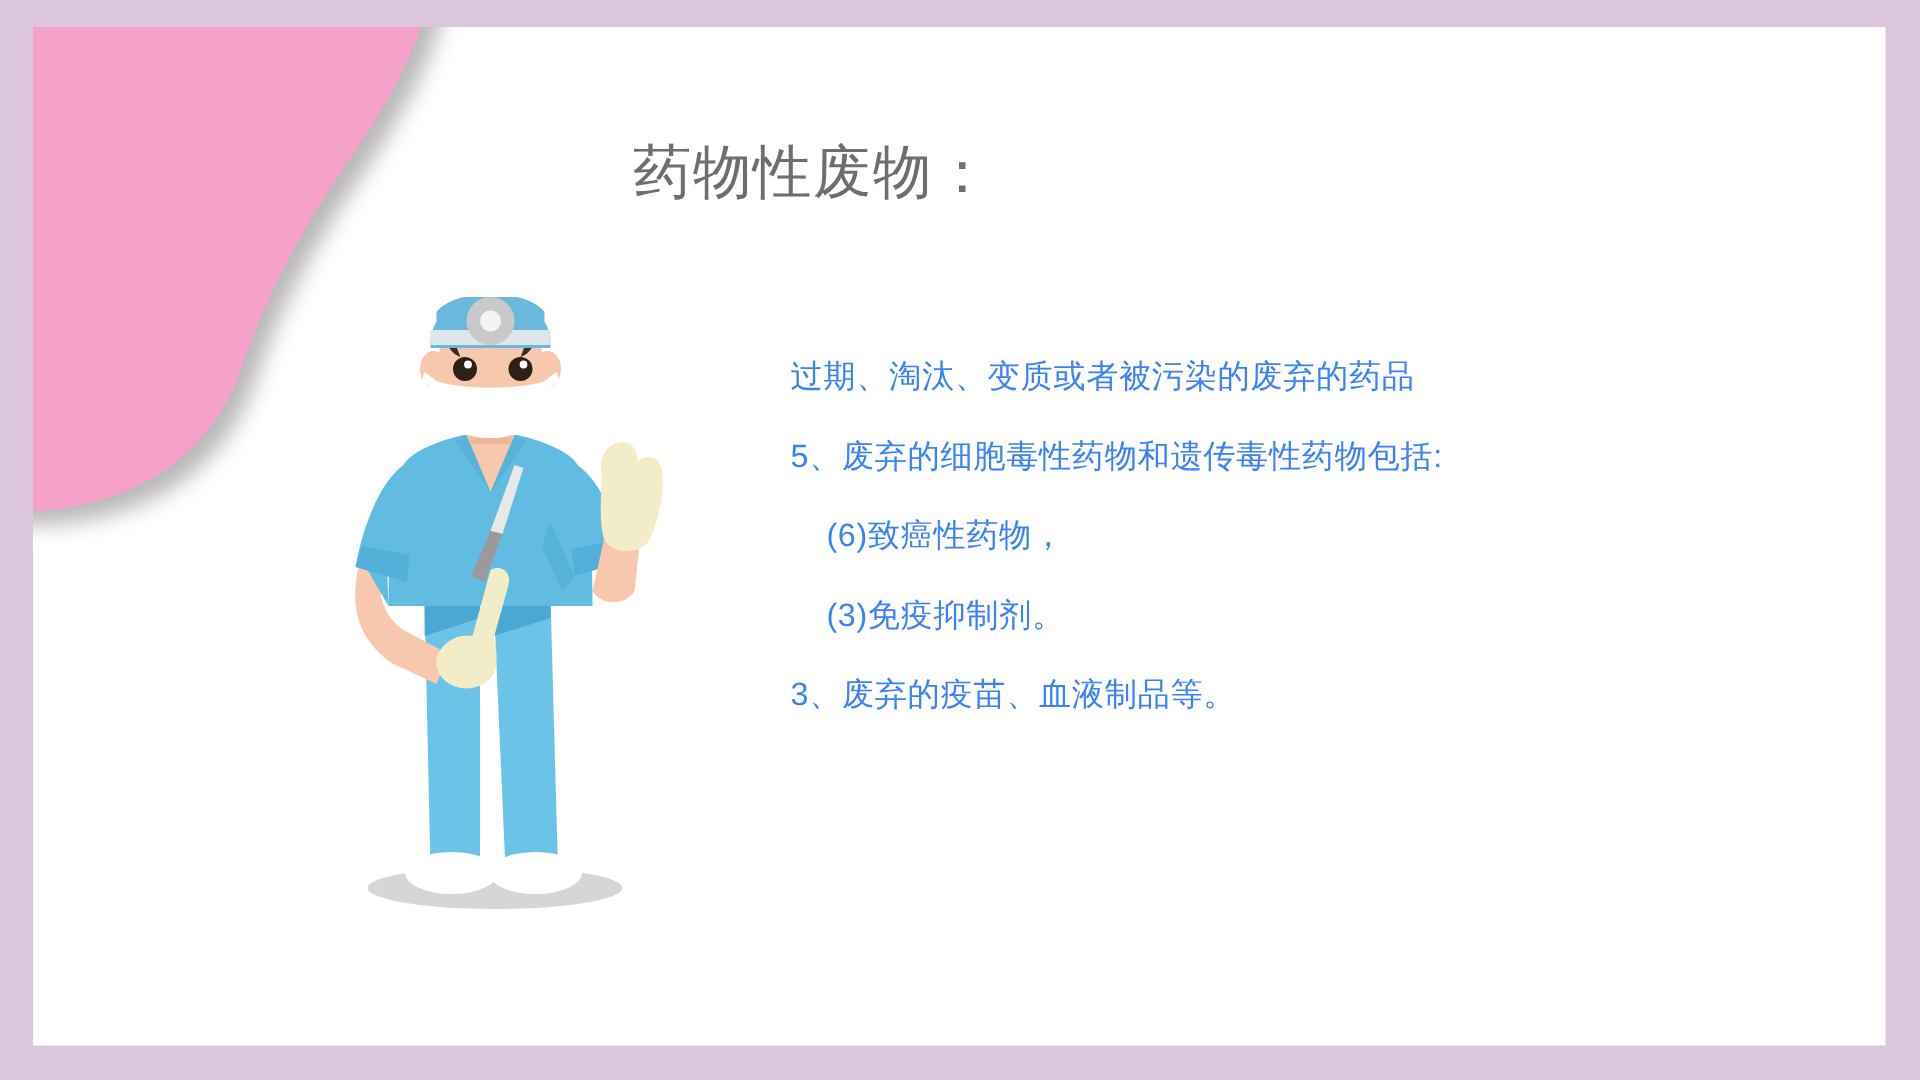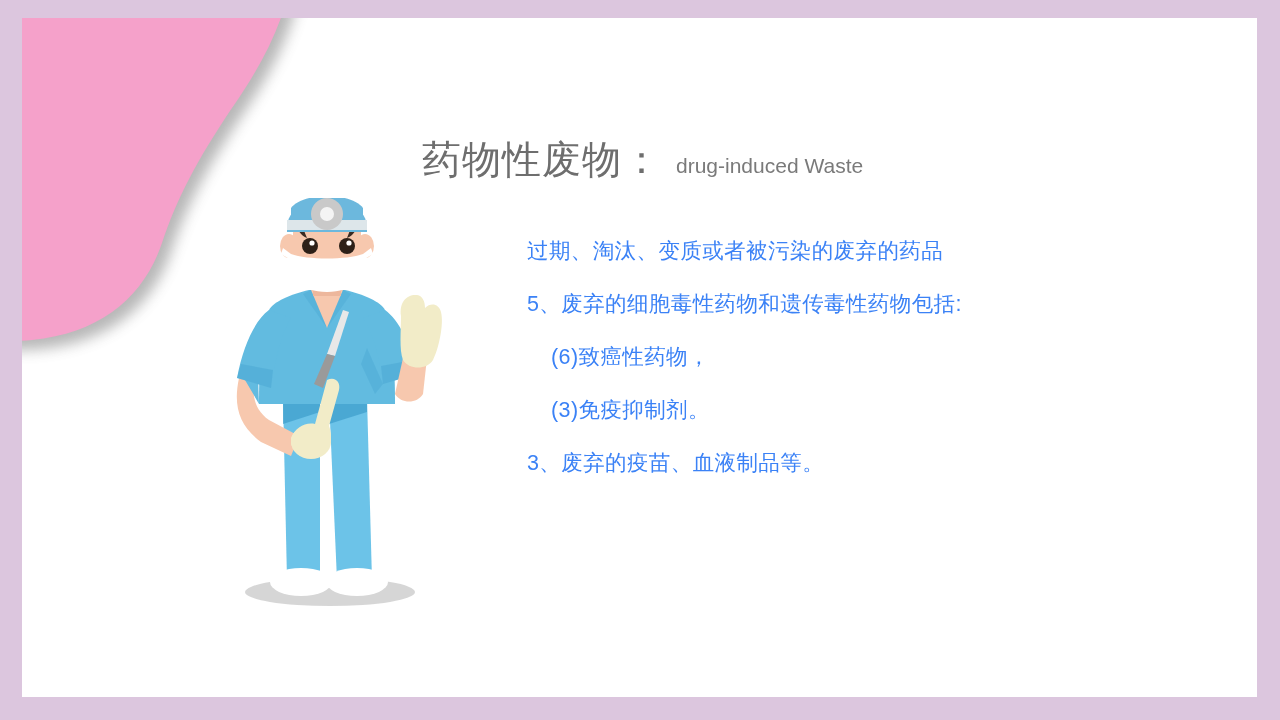--- a/index.html
+++ b/index.html
@@ -64,21 +64,20 @@
     display: flex;
     align-items: baseline;
     white-space: nowrap;
   }
   #title-cn {
     font-size: 39px;
     line-height: 48px;
     color: #6e6e6e;
     letter-spacing: 1px;
     font-weight: 400;
-    margin-top: 44px;
   }
   #title-en {
     font-size: 21px;
     line-height: 28px;
     color: #7a7a7a;
     margin-left: 14px;
     font-weight: 400;
   }
 
   
@@ -120,21 +119,20 @@
       <svg id="blob-shadow" viewBox="0 0 420 400">
         <path d="M -120 -60 L 330 -60 C 345 30 315 95 270 160 C 235 212 215 250 200 295 C 182 348 140 385 70 392 C 10 398 -60 380 -120 350 Z" fill="#555555"></path>
       </svg>
       <svg id="blob" viewBox="0 0 420 400">
         <path d="M -120 -60 L 330 -60 C 345 30 315 95 270 160 C 235 212 215 250 200 295 C 182 348 140 385 70 392 C 10 398 -60 380 -120 350 Z" fill="#f5a1ca"></path>
       </svg>
     </div>
 
     <div id="title-block">
       <span id="title-cn">药物性废物：</span>
-      <span id="title-en">drug-induced Waste</span>
     </div>
 
     <div id="body-text">
         <div class="body-line">过期、淘汰、变质或者被污染的废弃的药品</div>
         <div class="body-line">5、废弃的细胞毒性药物和遗传毒性药物包括:</div>
         <div class="body-line indent">(6)致癌性药物，</div>
         <div class="body-line indent">(3)免疫抑制剂。</div>
         <div class="body-line">3、废弃的疫苗、血液制品等。</div>
       </div>
 

